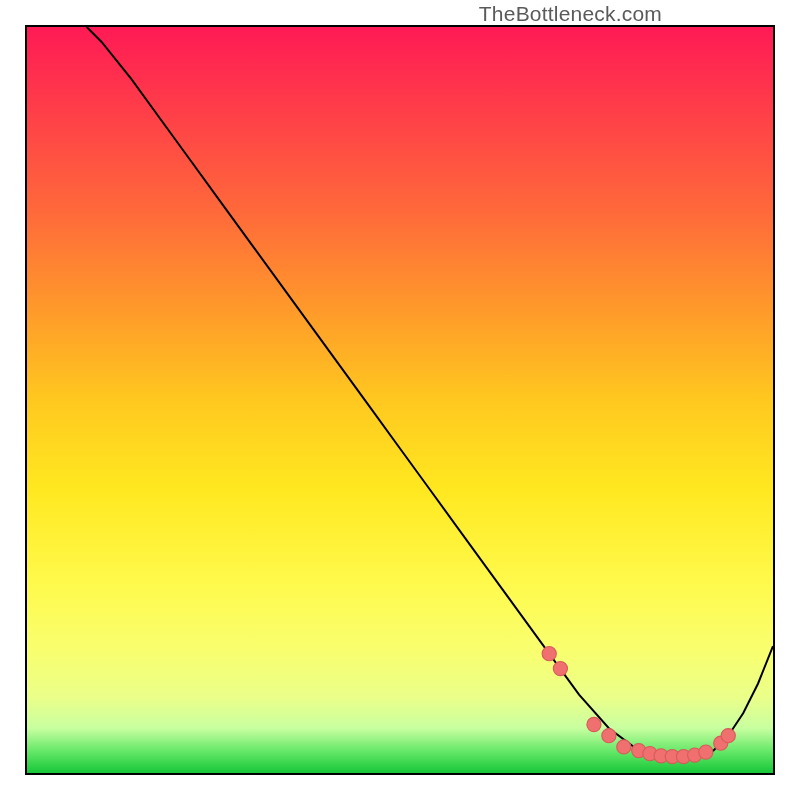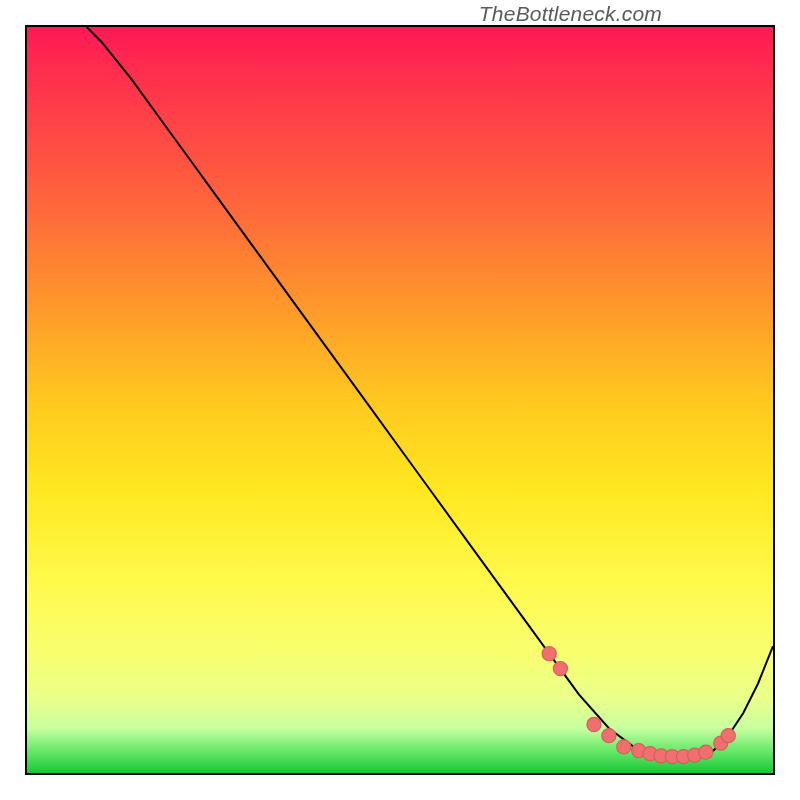--- a/index.html
+++ b/index.html
@@ -8,21 +8,20 @@
     width: 800px;
     height: 800px;
     background: #ffffff;
     font-family: Arial, Helvetica, sans-serif;
     overflow: hidden;
   }
   .stage {
     position: relative;
     width: 668px;
     height: 800px;
-    font-style: italic;
   }
   .plot {
     position: absolute;
     left: 25px;
     top: 25px;
     width: 750px;
     height: 750px;
     box-sizing: border-box;
     border: 2px solid #000;
   }

